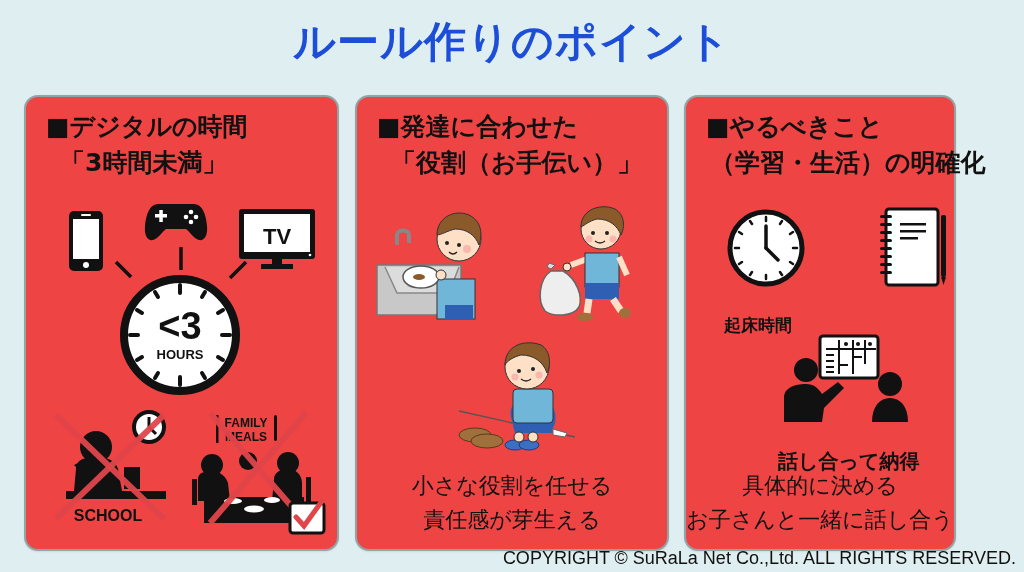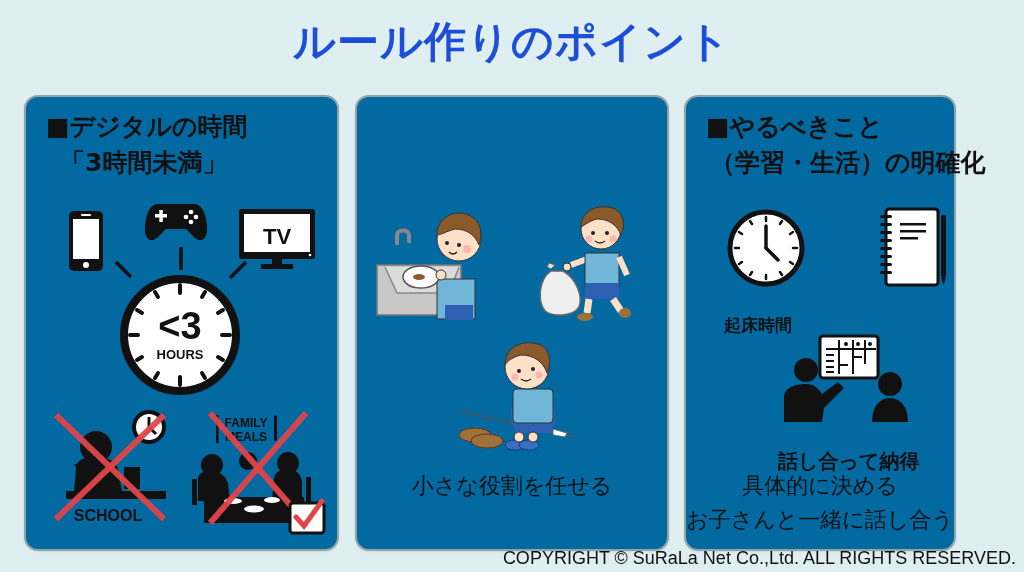--- a/index.html
+++ b/index.html
@@ -10,21 +10,21 @@
     color: #111;
     position: relative;
   }
   .title {
     position: absolute; left: 0; top: 14px; width: 1024px;
     text-align: center; font-size: 42px; font-weight: bold; letter-spacing: 1px;
     color: #1d4ed8;
   }
   .panel {
     position: absolute; top: 95px; height: 456px;
-    background: #0369a1; border: 2px solid #8fa5a6; border-radius: 14px;
+    background: #ef4444; border: 2px solid #8fa5a6; border-radius: 14px;
     box-shadow: 0 1px 2px rgba(0,0,0,0.08);
   }
   .p1 { left: 24px; width: 315px; }
   .p2 { left: 355px; width: 314px; }
   .p3 { left: 684px; width: 272px; }
   .heading {
     position: absolute; left: 20px; top: 12px;
     font-size: 25px; font-weight: bold; line-height: 36px; white-space: nowrap;
   }
   .heading .l2 { display: block; padding-left: 14px; }
@@ -137,20 +137,24 @@
     <line x1="22" y1="8" x2="118" y2="118" stroke="#e0454a" stroke-width="6" opacity="0.95"></line>
     <line x1="118" y1="8" x2="22" y2="118" stroke="#e0454a" stroke-width="6" opacity="0.95"></line>
     <g>
       <rect x="102" y="98" width="34" height="30" rx="3" fill="#fff" stroke="#111" stroke-width="3"></rect>
       <path d="M108 112 L116 121 L134 96" fill="none" stroke="#e0454a" stroke-width="5" stroke-linecap="round"></path>
     </g>
   </svg>
 </div>
 
 <div class="panel p2">
+  <div class="heading">
+    <span>■発達に合わせた</span>
+    <span class="l2">「役割（お手伝い）」</span>
+  </div>
 
   <svg class="icon" style="left:18px;top:108px" width="130" height="115" viewBox="0 0 130 115">
     <path d="M22 40 V30 C22 24 34 24 34 30 V38" fill="none" stroke="#888" stroke-width="4"></path>
     <rect x="2" y="60" width="84" height="50" fill="#c8c8c8" stroke="#777" stroke-width="1.5"></rect>
     <path d="M10 62 L22 88 H74 L84 62" fill="#dcdcdc" stroke="#888" stroke-width="1.5"></path>
     <ellipse cx="40" cy="80" rx="8" ry="3" fill="#aaa"></ellipse>
     <rect x="62" y="74" width="38" height="40" fill="#6fb6d9" stroke="#333" stroke-width="1"></rect>
     <rect x="70" y="100" width="28" height="15" fill="#2f5fb3"></rect>
     <circle cx="84" cy="34" r="22" fill="#fde0c5" stroke="#333" stroke-width="1"></circle>
     <path d="M62 30 C62 12 80 4 94 10 C106 16 108 28 104 40 C100 30 92 24 80 24 C72 26 66 30 62 30Z" fill="#8b5a2b" stroke="#333" stroke-width="1"></path>
@@ -199,20 +203,21 @@
     <path d="M48 28 C48 8 68 2 84 8 C94 14 94 28 90 36 C86 24 76 18 64 18 C56 20 50 24 48 28Z" fill="#8b5a2b" stroke="#333" stroke-width="1"></path>
     <circle cx="62" cy="34" r="2" fill="#222"></circle>
     <circle cx="76" cy="32" r="2" fill="#222"></circle>
     <circle cx="58" cy="40" r="3.5" fill="#f6a5a5" opacity="0.7"></circle>
     <circle cx="82" cy="38" r="3.5" fill="#f6a5a5" opacity="0.7"></circle>
     <path d="M64 42 Q69 46 74 42" fill="none" stroke="#222" stroke-width="1.3"></path>
   </svg>
 
   <div class="bottom-text" style="top:372px">
     <div>小さな役割を任せる</div>
+    <div>責任感が芽生える</div>
   </div>
 </div>
 
 <div class="panel p3">
   <div class="heading">
     <span>■やるべきこと</span>
     <span class="l2">（学習・生活）の明確化</span>
   </div>
 
   <svg class="icon" style="left:40px;top:111px" width="80" height="80" viewBox="0 0 80 80">

